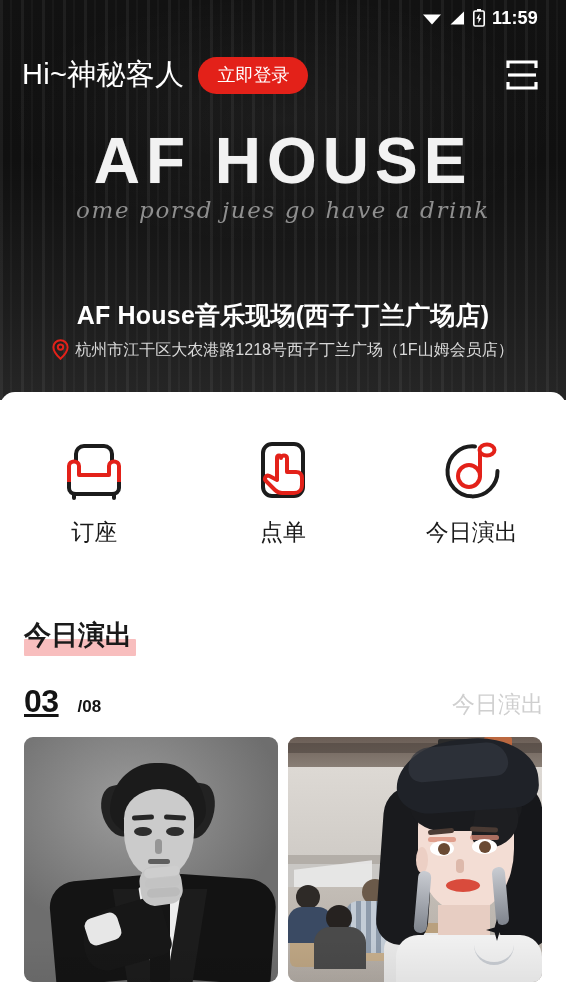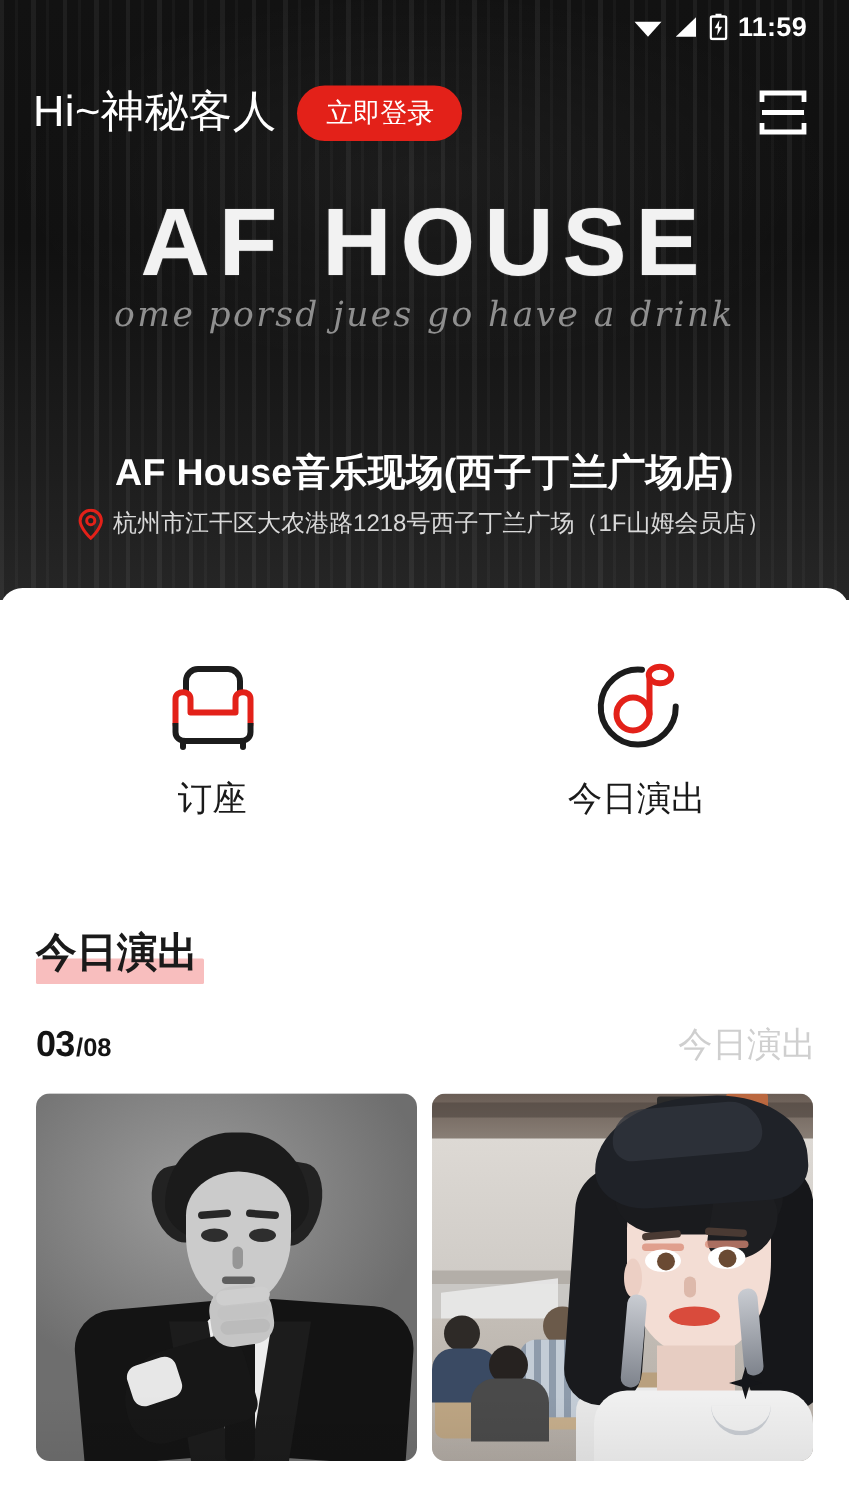--- a/index.html
+++ b/index.html
@@ -93,22 +93,22 @@
   .sec-head-txt { font-size:27px; font-weight:700; color:#1a1a1a; position:relative; z-index:2; line-height:1; }
   .sec-head-hl {
     position:absolute; left:0; right:-4px; bottom:-7px; height:17px;
     background:#f7b3b3; opacity:.85; z-index:1; border-radius:1px;
   }
 
   
   .date-row {
     display:flex; align-items:baseline; padding:36px 22px 0 24px;
   }
-  .date-main { font-size:24px; font-weight:700; color:#141414; line-height:1; letter-spacing:-.5px; }
-  .date-sub { font-size:17px; font-weight:700; color:#141414; margin-left:1px; line-height:1; }
+  .date-main { font-size:32px; font-weight:700; color:#141414; line-height:1; letter-spacing:-.5px;text-decoration:underline; }
+  .date-sub { font-size:17px; font-weight:700; color:#141414; margin-left:19px; line-height:1; }
   .date-today { margin-left:auto; font-size:23px; color:#cfcfcf; line-height:1; }
 
   
   .cards { display:flex; gap:10px; padding:20px 22px 0 24px; }
   .card { width:254px; height:245px; border-radius:9px; overflow:hidden; position:relative; cursor:pointer; flex:none; }
 
   
   .ph-a { width:100%; height:100%; position:relative; background:linear-gradient(160deg,#8e8e8e 0%,#7c7c7c 45%,#6f6f6f 100%); filter:grayscale(1); }
   .ph-a .backdrop { position:absolute; inset:0; background:radial-gradient(ellipse 80% 70% at 42% 28%, #9c9c9c, #6e6e6e 75%); }
   .ph-a .hair { position:absolute; left:86px; top:26px; width:96px; height:74px; background:#1b1b1b; border-radius:48px 48px 40px 40px / 52px 52px 28px 28px; }
@@ -257,20 +257,29 @@
             <rect x="13" y="4" width="36" height="44" rx="8" fill="none" stroke="#1c1c1c" stroke-width="4"></rect>
             <path d="M6 24 C6 18 16 18 16 24 L16 33 L46 33 L46 24 C46 18 56 18 56 24 L56 40 C56 44 53 46 49 46 L13 46 C9 46 6 44 6 40 Z" fill="#ffffff" stroke="#e32119" stroke-width="4" stroke-linejoin="round"></path>
             <path d="M6 40 L6 46 C6 50 9 52 13 52 L49 52 C53 52 56 50 56 46 L56 40" fill="#ffffff" stroke="#1c1c1c" stroke-width="4" stroke-linejoin="round"></path>
             <line x1="11" y1="52" x2="11" y2="56" stroke="#1c1c1c" stroke-width="4" stroke-linecap="round"></line>
             <line x1="51" y1="52" x2="51" y2="56" stroke="#1c1c1c" stroke-width="4" stroke-linecap="round"></line>
           </svg>
         </div>
         <div class="action-label">订座</div>
       </div>
 
+      <div class="action">
+        <div class="action-ic">
+          <svg width="56" height="60" viewBox="0 0 56 60">
+            <rect x="8" y="3" width="40" height="52" rx="9" fill="none" stroke="#1c1c1c" stroke-width="4"></rect>
+            <path d="M26 17 C26 13.5 32 13.5 32 17 L32 31 L41 31 C45 31 47 33.5 47 37 L47 44 C47 49 43.5 52 39 52 L27 52 C24 52 22 51 20 49 L11 40 C8.5 37.5 11 33.5 14.5 35 L22 39 L22 17 C22 13.5 26 13.5 26 17 Z" fill="#ffffff" stroke="#e32119" stroke-width="4" stroke-linejoin="round"></path>
+          </svg>
+        </div>
+        <div class="action-label">点单</div>
+      </div>
 
       <div class="action">
         <div class="action-ic">
           <svg width="60" height="60" viewBox="0 0 60 60">
             <path d="M33 5.5 A25 25 0 1 0 55.5 30" fill="none" stroke="#1c1c1c" stroke-width="4" stroke-linecap="round"></path>
             <circle cx="27" cy="35" r="11" fill="none" stroke="#e32119" stroke-width="4"></circle>
             <path d="M38 35 L38 12" fill="none" stroke="#e32119" stroke-width="4" stroke-linecap="round"></path>
             <ellipse cx="45" cy="9" rx="7.5" ry="5.5" fill="none" stroke="#e32119" stroke-width="4"></ellipse>
           </svg>
         </div>

